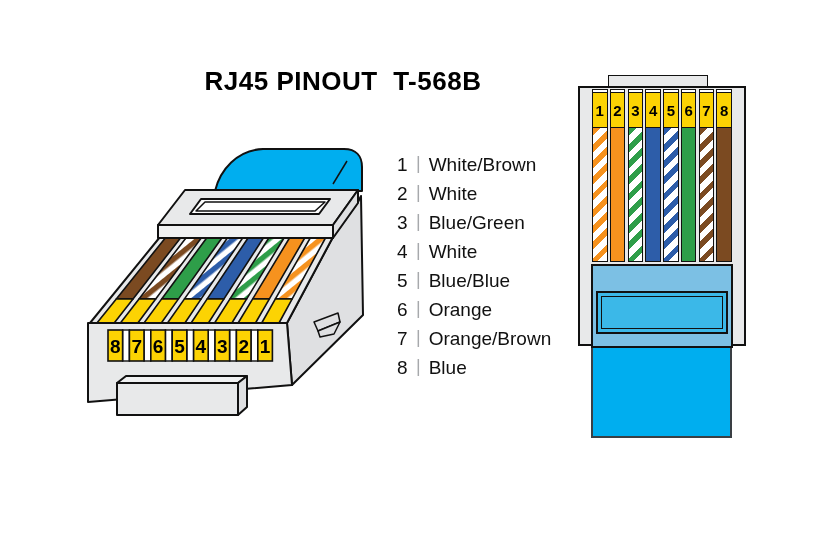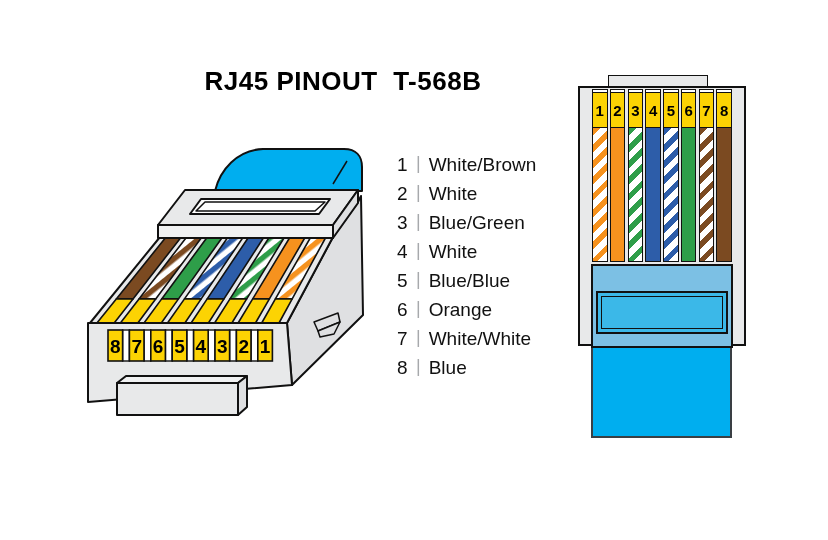--- a/index.html
+++ b/index.html
@@ -102,21 +102,21 @@
         <span class="legend-name">Blue/Blue</span>
       </div>
     <div class="legend-row">
         <span class="legend-num">6</span>
         <span class="legend-bar">|</span>
         <span class="legend-name">Orange</span>
       </div>
     <div class="legend-row">
         <span class="legend-num">7</span>
         <span class="legend-bar">|</span>
-        <span class="legend-name">White/White</span>
+        <span class="legend-name">Orange/Brown</span>
       </div>
     <div class="legend-row">
         <span class="legend-num">8</span>
         <span class="legend-bar">|</span>
         <span class="legend-name">Blue</span>
       </div>
   </div>
 
   <div class="rconn">
     <div class="rcable"></div>

